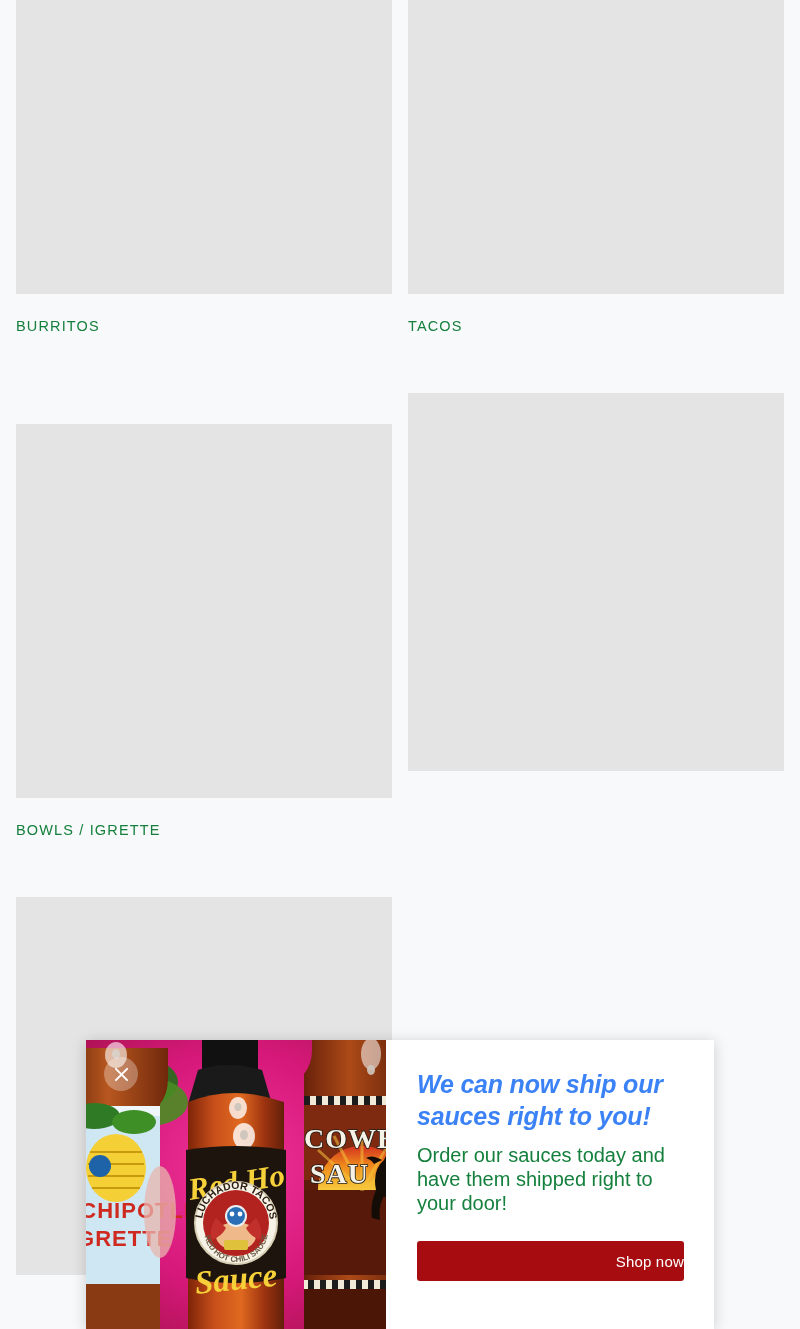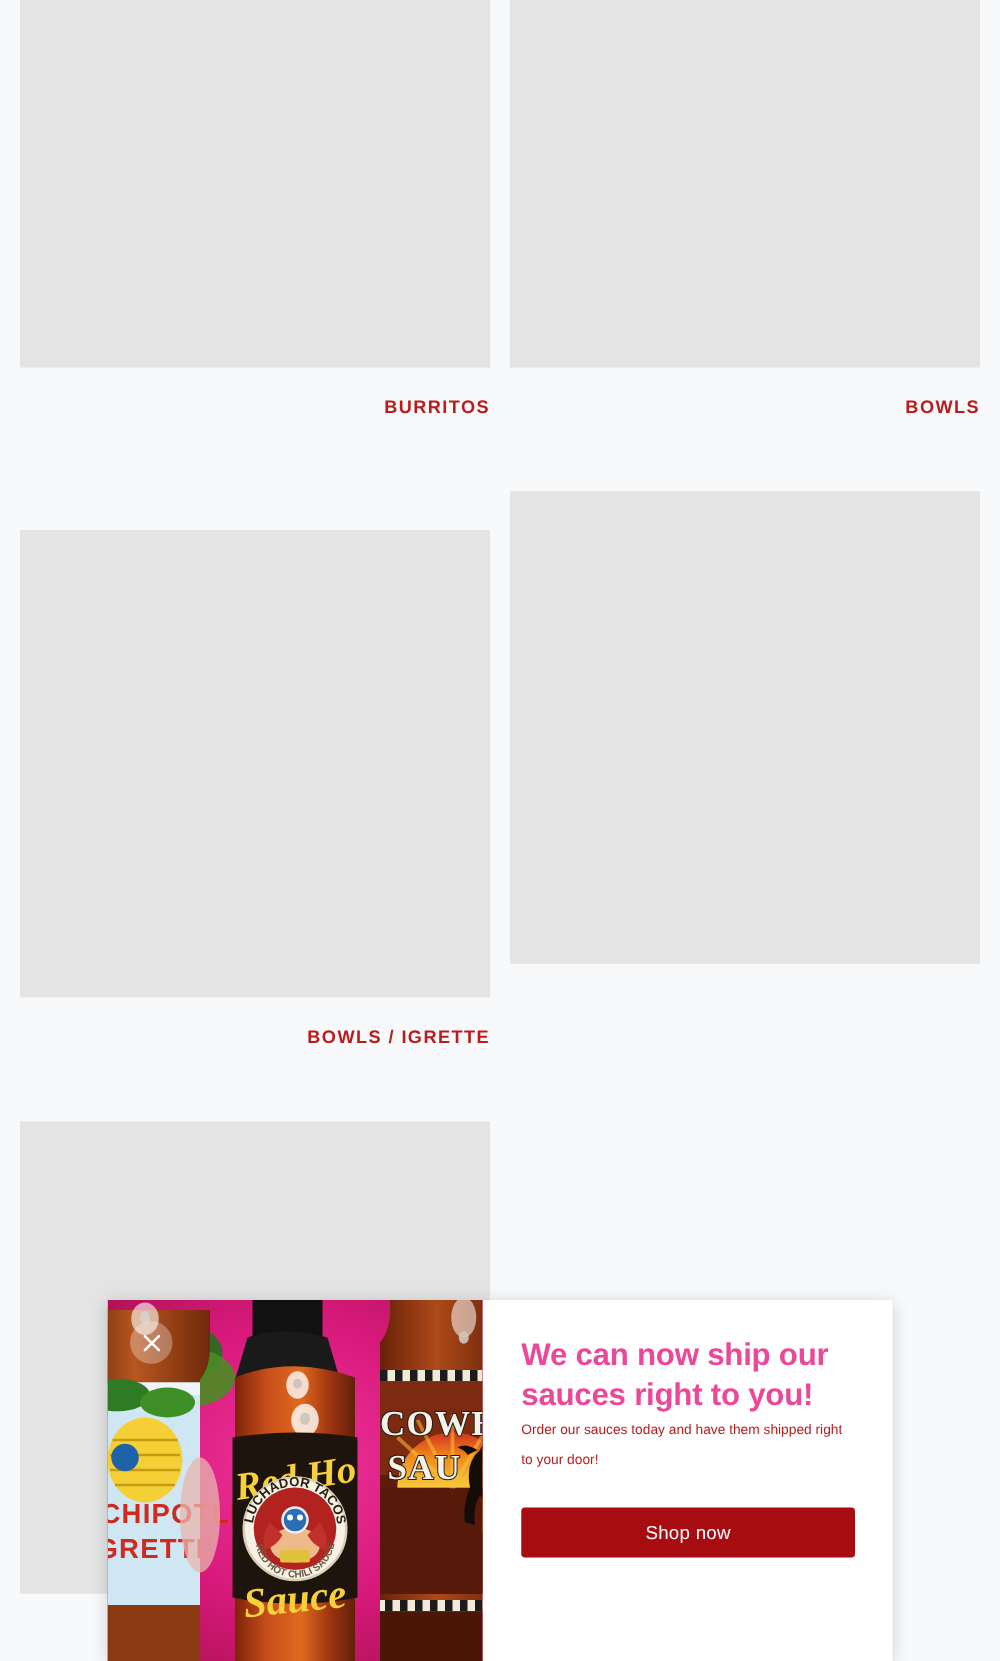--- a/index.html
+++ b/index.html
@@ -20,26 +20,26 @@
     column-gap:16px;
   }
   .card { position:relative; }
   .card-thumb {
     width:100%;
     background:#e4e4e4;
   }
   .card-label {
     display:block;
     width:100%;
-    text-align:right;
-    color:#b91c1c;
+    text-align:left;
+    color:#15803d;
     font-size:14.5px;
     letter-spacing:1.15px;
     line-height:20px;
-    font-weight:700;
+    font-weight:400;
   }
 
   
   .row1 .card-thumb { height:295px; }
   .row1 .card-label { margin-top:22px; }
 
   .row2 .card-thumb { height:374px; }
   .row2 .card-label { margin-top:22px; }
 
   .row3 .card-thumb { height:378px; }
@@ -78,59 +78,61 @@
     cursor:pointer;
     border:none;
   }
   .promo-close svg { width:15px; height:15px; display:block; }
 
   .promo-body {
     flex:1 1 auto;
     padding:28px 30px 0 31px;
   }
   .promo-heading {
-    color:#ec4899;
+    color:#3b82f6;
     font-size:25px;
     line-height:32px;
     font-weight:700;
     letter-spacing:-.2px;
+    font-style:italic;
   }
   .promo-sub {
-    margin-top:0;
-    color:#b91c1c;
-    font-size:11px;
+    margin-top:11px;
+    color:#15803d;
+    font-size:20px;
     line-height:24px;
     font-weight:400;
   }
   .promo-cta {
     display:block;
     margin-top:26px;
     width:267px; height:40px;
     background:#a60c10;
     color:#ffffff;
     border:none;
     border-radius:3px;
     font-size:15px;
     font-family:"Liberation Sans", sans-serif;
     letter-spacing:.2px;
     cursor:pointer;
+    text-align:right;
   }
 </style>
 </head>
 <body>
 
 <div class="grid">
 
   <div class="card row1">
     <div class="card-thumb"></div>
     <span class="card-label">BURRITOS</span>
   </div>
   <div class="card row1">
     <div class="card-thumb"></div>
-    <span class="card-label">BOWLS</span>
+    <span class="card-label">TACOS</span>
   </div>
 
   <div class="card row2">
     <div class="card-thumb"></div>
     <span class="card-label">BOWLS / IGRETTE</span>
   </div>
 
   <div class="card row3">
     <div class="card-thumb"></div>
     <span class="card-label"></span>

